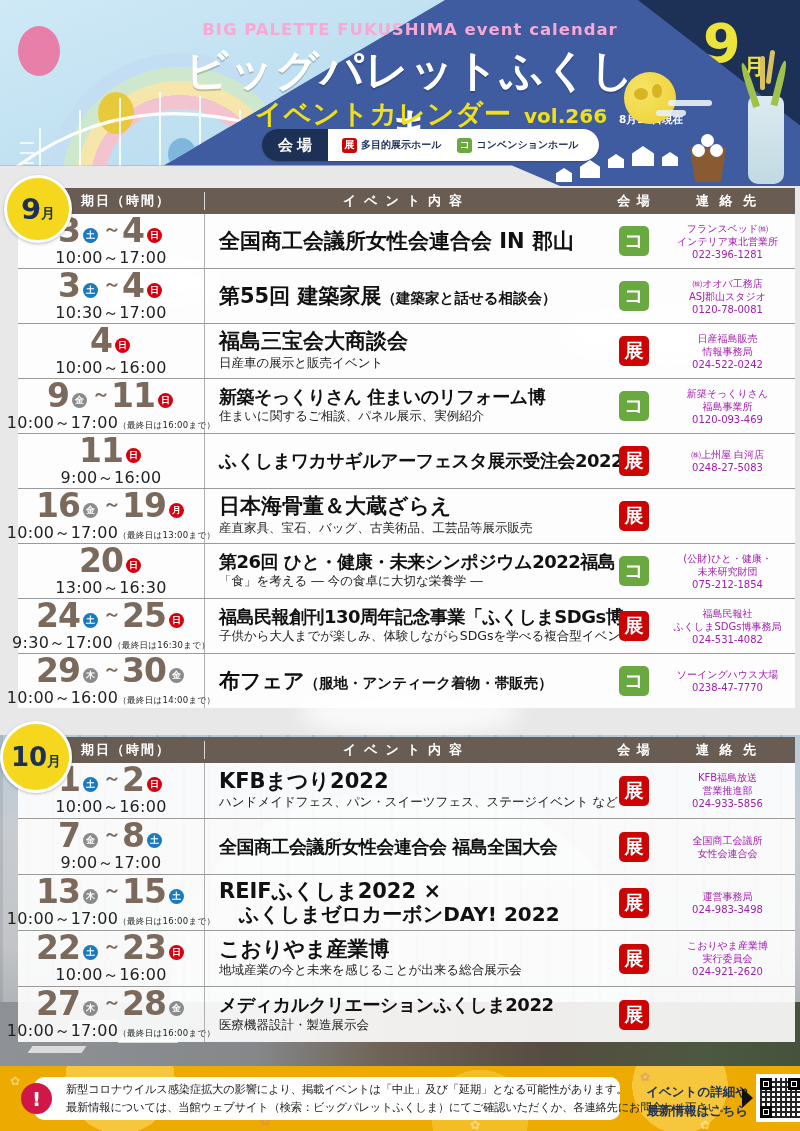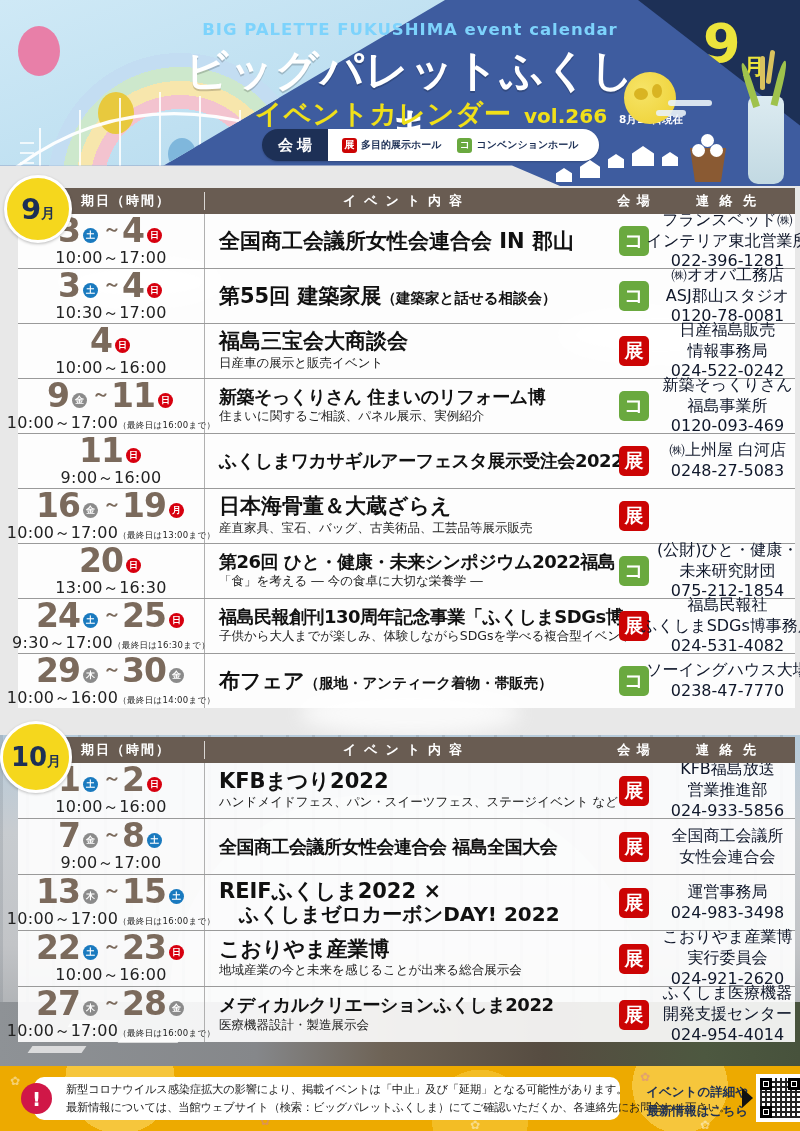--- a/index.html
+++ b/index.html
@@ -24,21 +24,21 @@
   .hdr{position:absolute;left:0;top:0;width:800px;height:186px;background:#3e5c9f;
        clip-path:polygon(0 0,100% 0,100% 100%,70% 100%,64% 89%,0 89%);}
   .sky-corner{position:absolute;left:0;top:0;width:450px;height:186px;
        clip-path:polygon(0 0,445px 0,129px 186px,0 186px);
        background:linear-gradient(160deg,#cfe9f6 0%,#bfe0f1 55%,#b2d8ee 100%);overflow:hidden;}
   .rainbow{position:absolute;left:30px;top:35px;width:300px;height:300px;border-radius:50%;
        background:radial-gradient(circle,transparent 0 76px,#f3c3cf 76px 90px,#f7e6ac 90px 104px,#cde8cc 104px 118px,#c3ddf2 118px 132px,transparent 132px);}
   .balloon{position:absolute;border-radius:50%;}
   .bld-svg{position:absolute;left:0;top:58px;opacity:.95;}
   .hdr-tagline{position:absolute;left:200px;top:20px;width:420px;text-align:center;
-       color:#7dd3fc;font-weight:bold;font-size:16.5px;letter-spacing:1px;}
+       color:#f9a8d4;font-weight:bold;font-size:16.5px;letter-spacing:1px;}
   .hdr-title{position:absolute;left:170px;top:42px;width:480px;text-align:center;color:#fff;
        font-size:43px;font-weight:900;letter-spacing:1px;text-shadow:0 2px 0 rgba(0,0,0,.18);}
   .hdr-subrow{position:absolute;left:255px;top:96px;display:flex;align-items:baseline;gap:12px;}
   .hdr-sub{color:#f0e019;font-size:27px;font-weight:900;letter-spacing:1px;}
   .hdr-vol{color:#f0e019;font-size:20px;font-weight:900;}
   .hdr-asof{color:#fff;font-size:10.5px;font-weight:bold;}
   .legend-row{position:absolute;left:262px;top:129px;height:32px;display:flex;
        border-radius:16px;overflow:hidden;box-shadow:0 1px 2px rgba(0,0,0,.2);}
   .legend-venue{background:#1d3056;color:#fff;font-size:15px;font-weight:bold;letter-spacing:4px;
        display:flex;align-items:center;padding:0 12px 0 16px;}
@@ -95,21 +95,21 @@
        display:flex;flex-direction:column;justify-content:center;}
   .e-title{font-size:21px;font-weight:900;color:#111;line-height:1.08;white-space:nowrap;}
   .e-title.compact{font-size:18px;letter-spacing:-.5px;}
   .et-small{font-size:14.5px;font-weight:900;}
   .e-title2{font-size:20px;font-weight:900;color:#111;line-height:1.1;white-space:nowrap;}
   .e-sub{font-size:12.5px;color:#222;margin-top:2px;white-space:nowrap;}
   .c-venue{width:52px;display:flex;align-items:center;justify-content:center;}
   .v-badge{width:30px;height:30px;border-radius:5px;color:#fff;font-size:19px;font-weight:900;
        display:inline-flex;align-items:center;justify-content:center;}
   .c-contact{width:135px;display:flex;flex-direction:column;align-items:center;justify-content:center;
-       font-size:16px;color:#0f172a;line-height:1.3;text-align:right;white-space:nowrap;}
+       font-size:10px;color:#a21caf;line-height:1.3;text-align:right;white-space:nowrap;}
   .cal-sep .row{height:54px;}
   .cal-oct .row{height:55px;}
 
   
   .footer{position:absolute;left:0;top:1066px;width:800px;height:65px;
        background:radial-gradient(circle at 15% 20%,#f6c63c 0 8%,transparent 8%),
                   radial-gradient(circle at 60% 80%,#f3bd25 0 10%,transparent 10%),
                   radial-gradient(circle at 85% 30%,#f6c63c 0 7%,transparent 7%),
                   #edaa00;}
   .flower{position:absolute;font-size:12px;color:rgba(255,255,255,.45);}
@@ -571,25 +571,20 @@
       <div class="d-time"><span class="t-main2">10:00～17:00</span><span class="t-note">（最終日は16:00まで）</span></div>
     </div>
     <div class="c-event">
       <div class="e-title compact"><span class="et-main">メディカルクリエーションふくしま2022</span></div>
 
       <div class="e-sub">医療機器設計・製造展示会</div>
     </div>
     <div class="c-venue">
       <span class="v-badge" style="background: rgb(204, 4, 4);">展</span>
     </div>
-    <div class="c-contact">
-            <div>ふくしま医療機器</div>
-            <div>開発支援センター</div>
-            <div>024-954-4014</div>
-          </div>
   </div>
 </div>
   </section>
 
   <div class="footer">
     <span class="flower" style="left:10px;top:8px;">✿</span>
     <span class="flower pink" style="left:260px;top:48px;">✿</span>
     <span class="flower" style="left:470px;top:52px;">✿</span>
     <span class="flower pink" style="left:640px;top:4px;">✿</span>
     <span class="flower" style="left:700px;top:52px;">✿</span>

